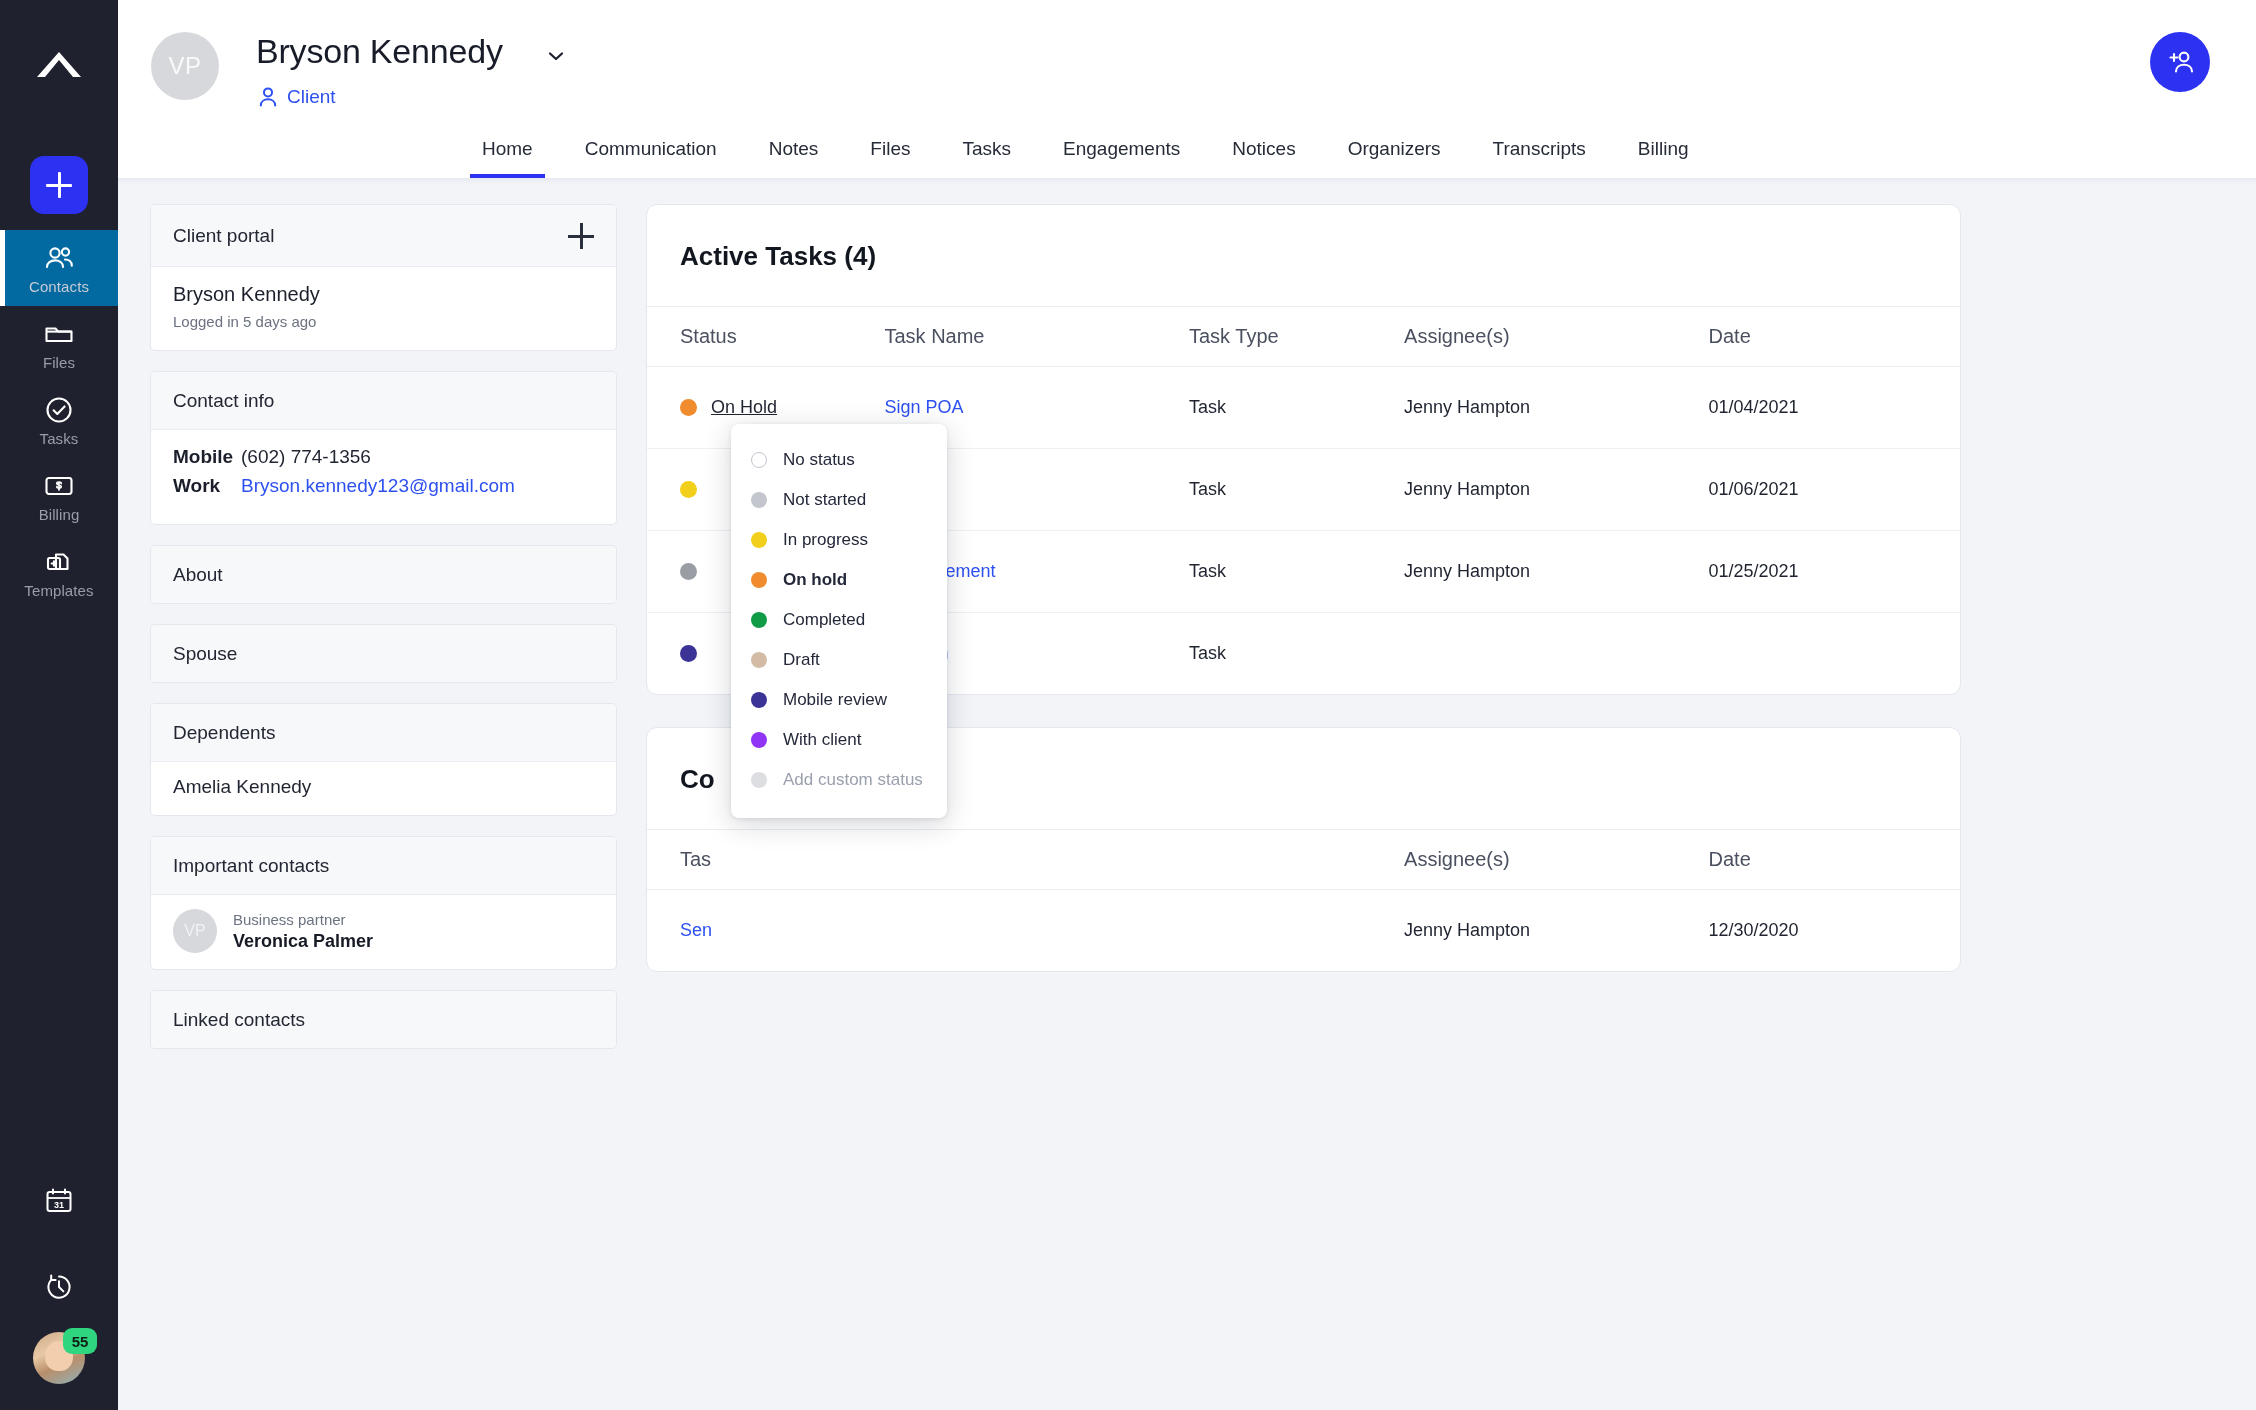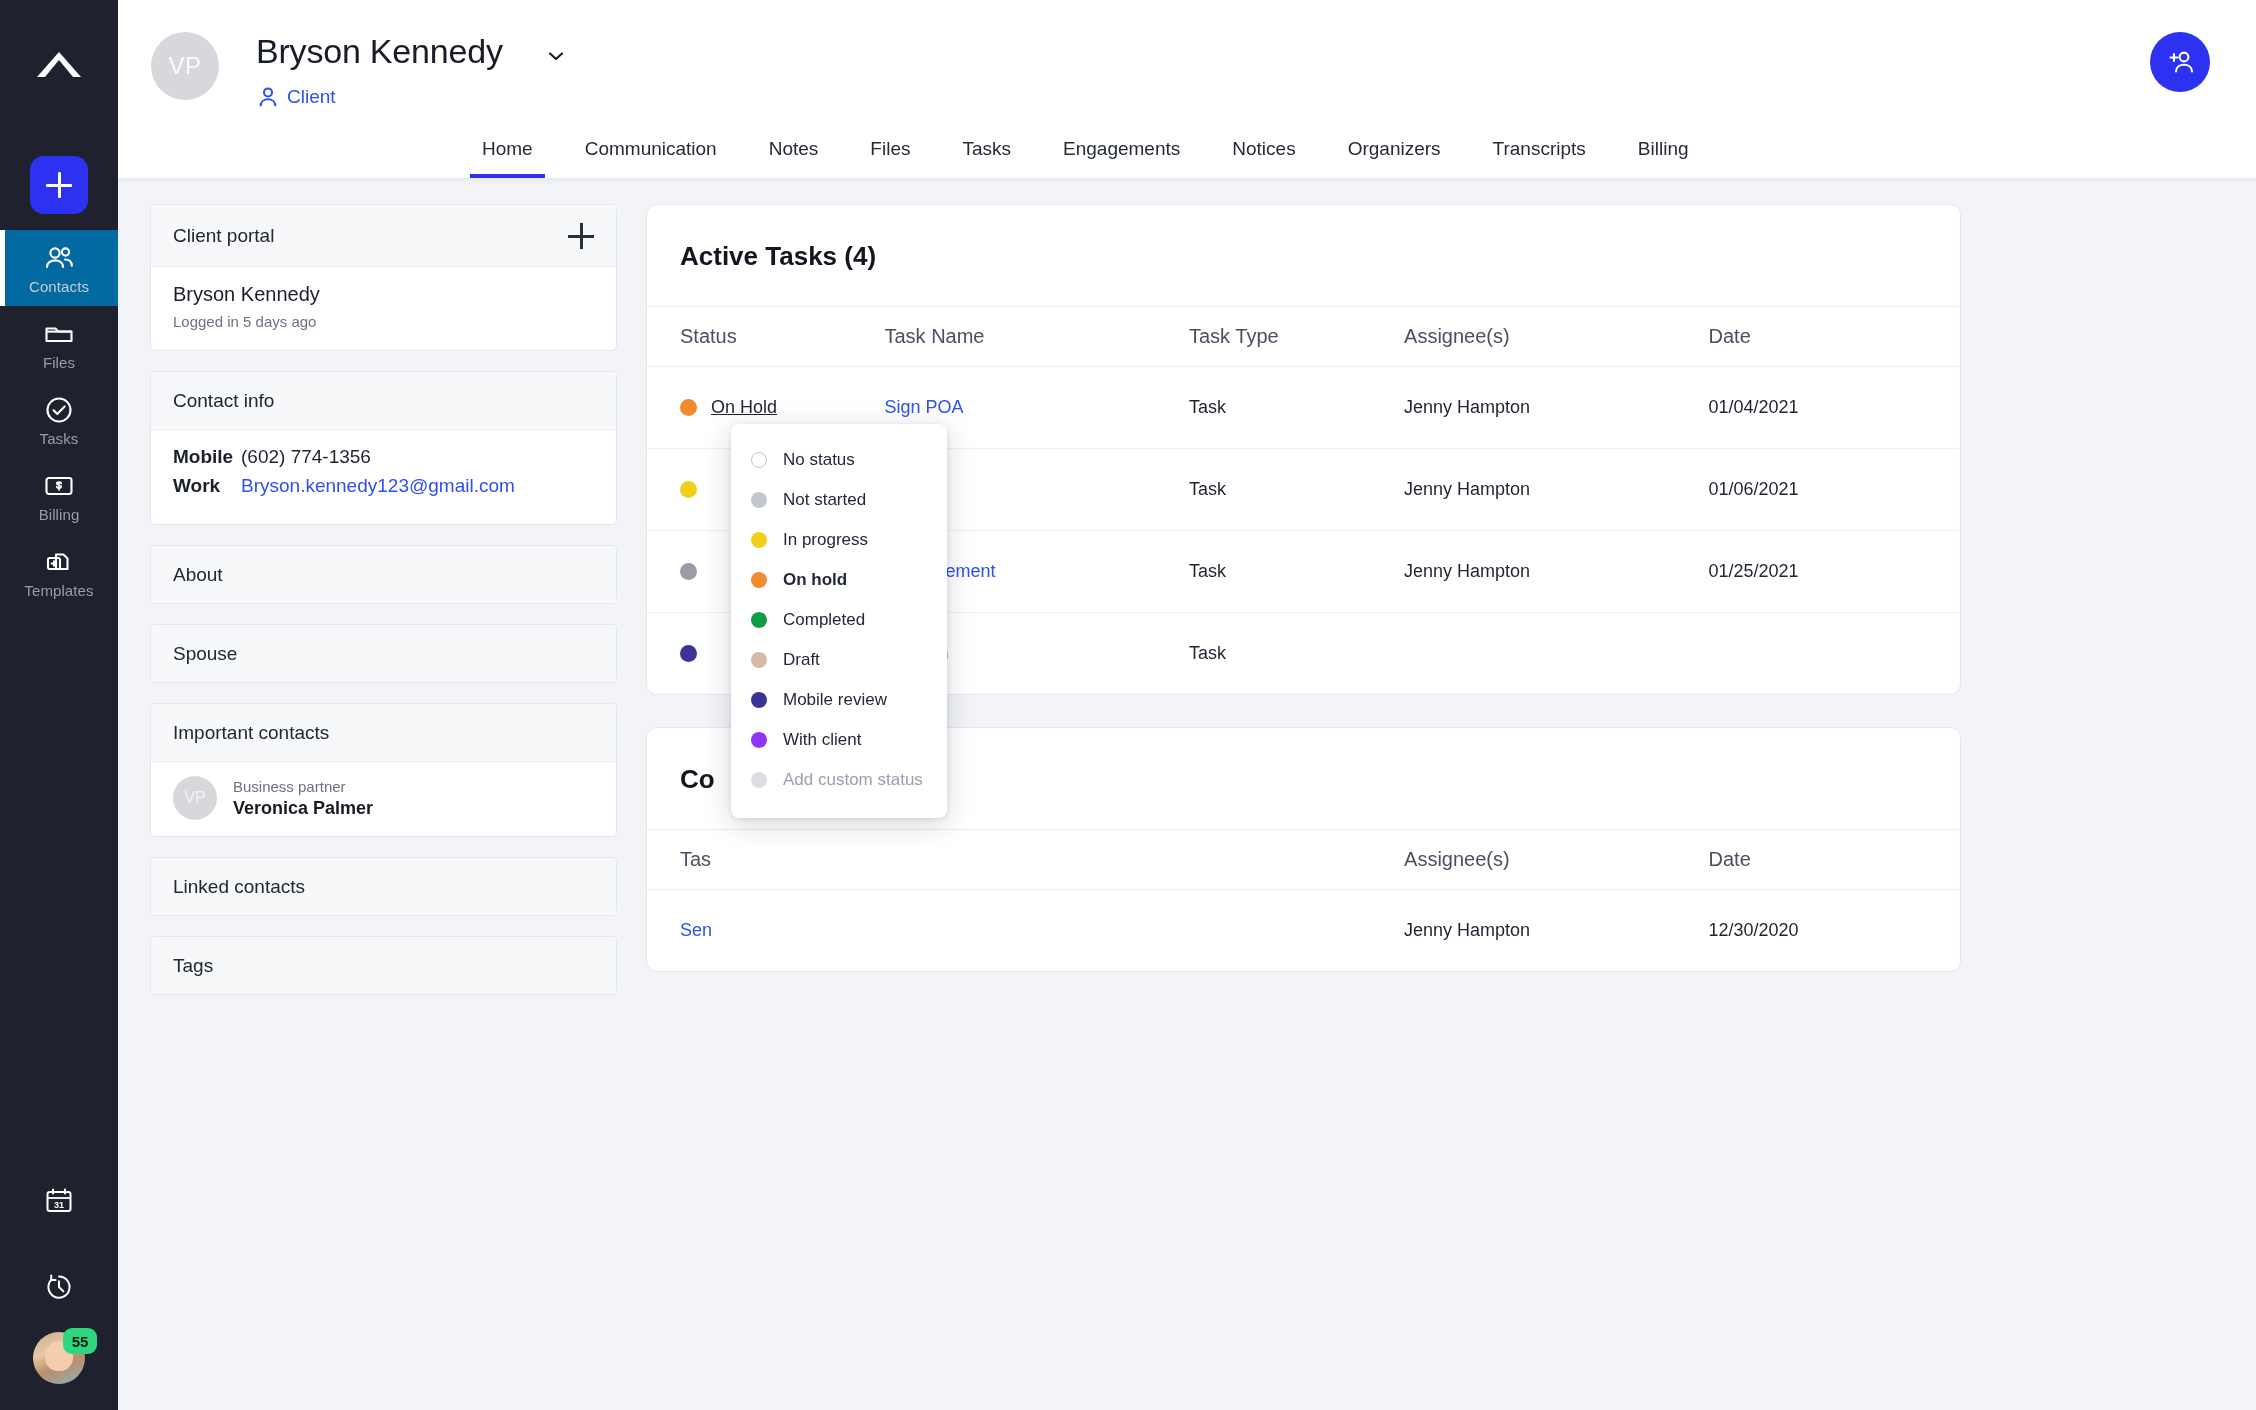--- a/index.html
+++ b/index.html
@@ -381,45 +381,46 @@
           <span>About</span>
         </div>
       </div>
 
       <div class="card">
         <div class="card-head plain">
           <span>Spouse</span>
         </div>
       </div>
 
+      <div class="card">
+        <div class="card-head">
+          <span>Dependents</span>
+        </div>
+        <div class="dep-row">Amelia Kennedy</div>
+      </div>
 
       <div class="card">
         <div class="card-head">
           <span>Important contacts</span>
         </div>
         <div class="ic-row">
           <div class="ic-av">VP</div>
           <div>
             <div class="ic-role">Business partner</div>
             <div class="ic-name">Veronica Palmer</div>
           </div>
         </div>
       </div>
 
       <div class="card">
         <div class="card-head plain">
           <span>Linked contacts</span>
         </div>
       </div>
 
-      <div class="card">
-        <div class="card-head plain">
-          <span>Tags</span>
-        </div>
-      </div>
     </section>
 
     <section class="rcol">
 
       <div class="panel">
         <div class="panel-title">Active Tasks (4)</div>
         <table class="tbl">
           <thead>
             <tr>
               <th class="c-status">Status</th>

